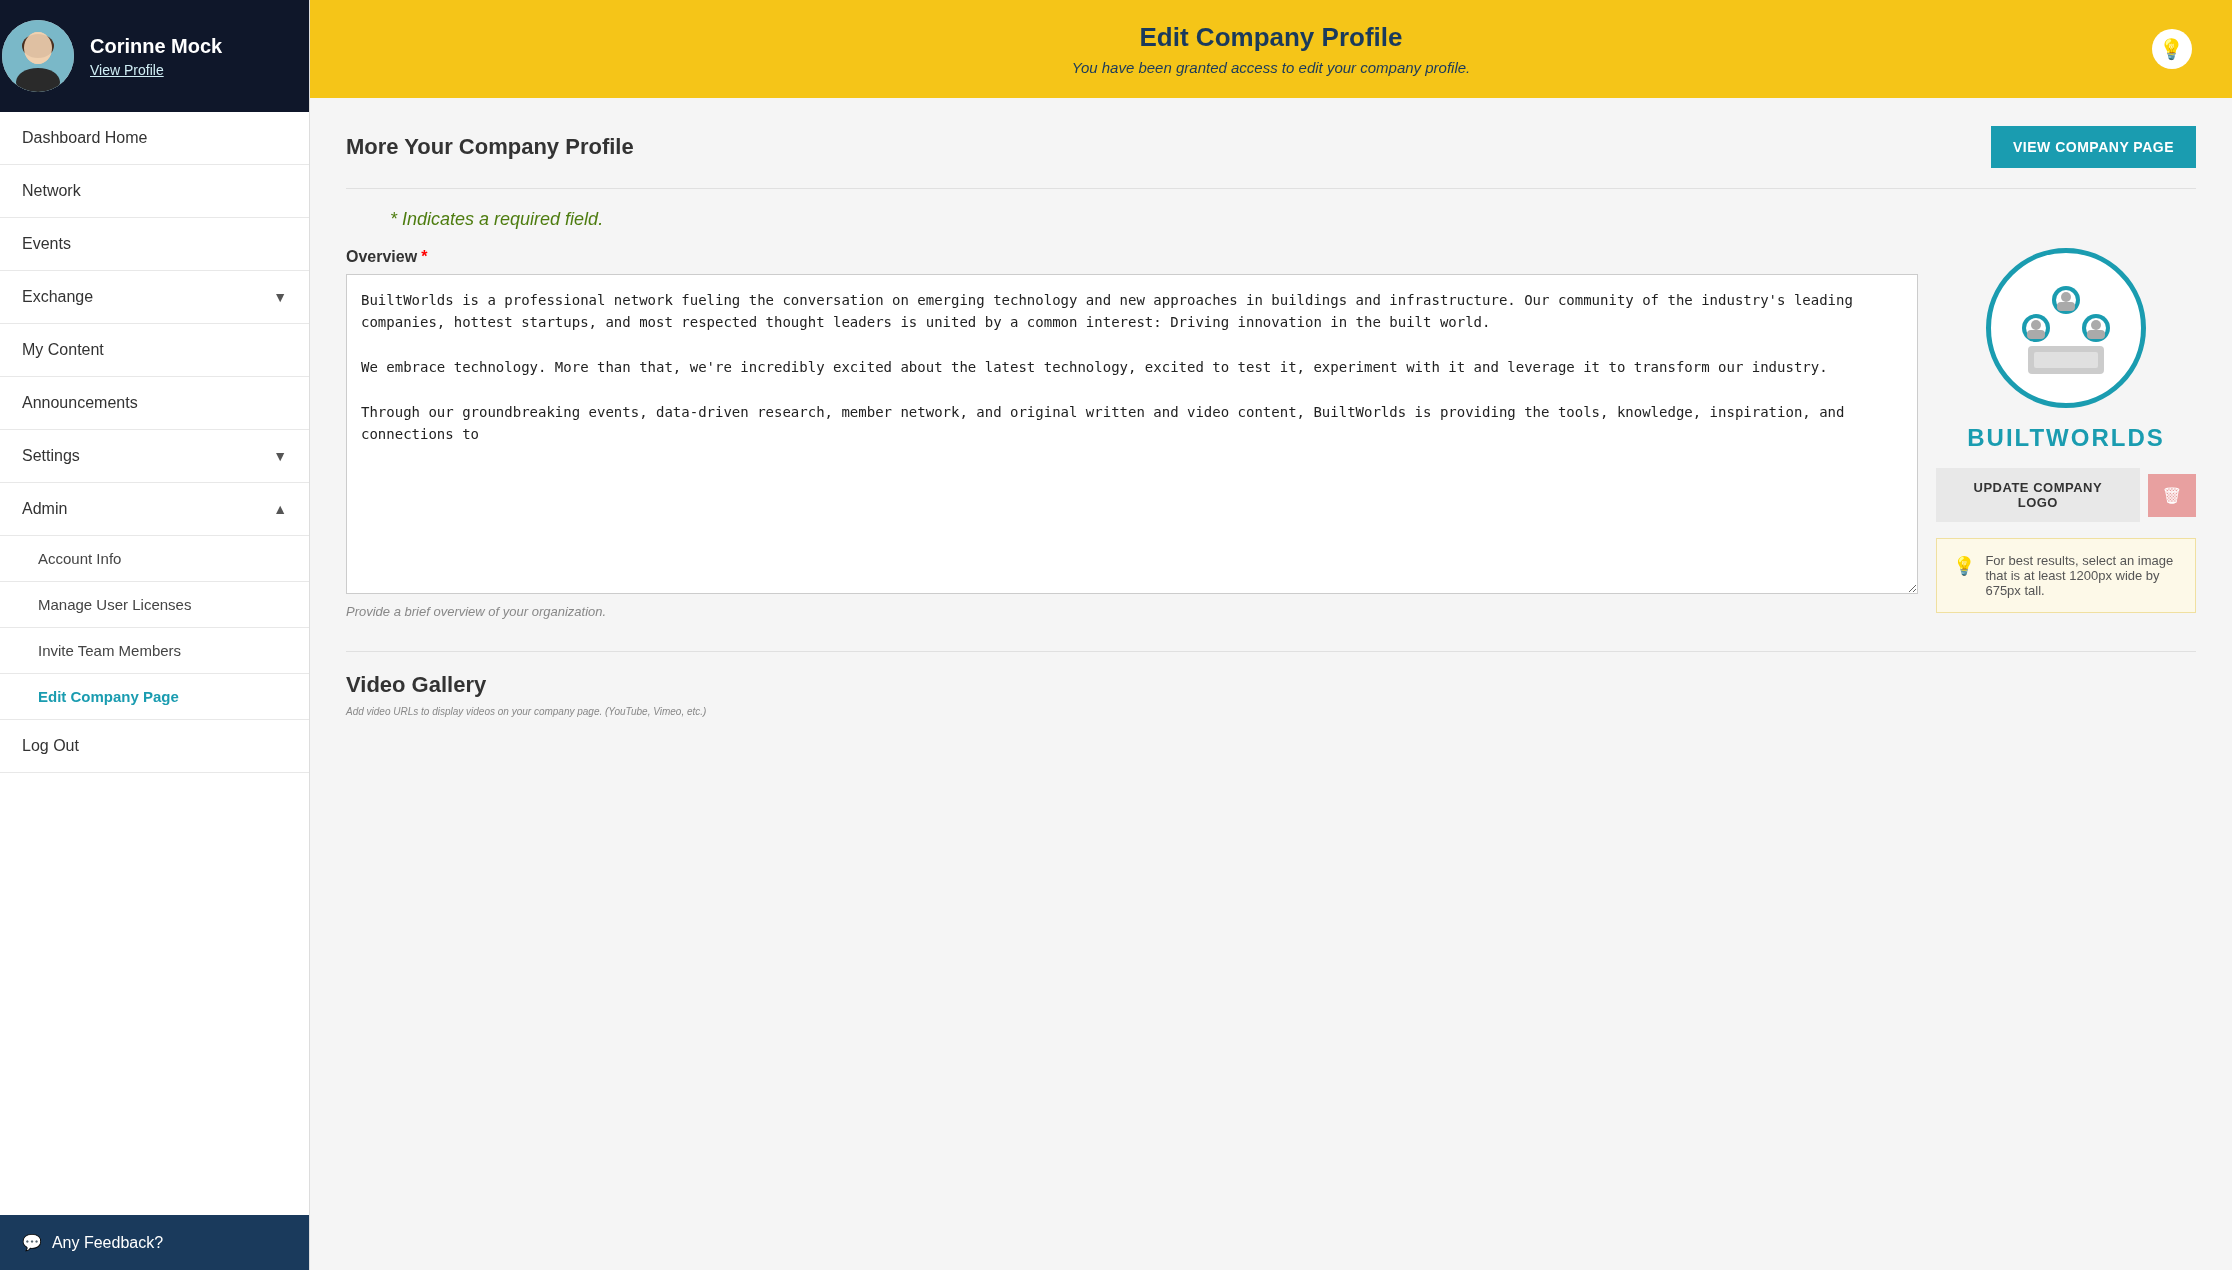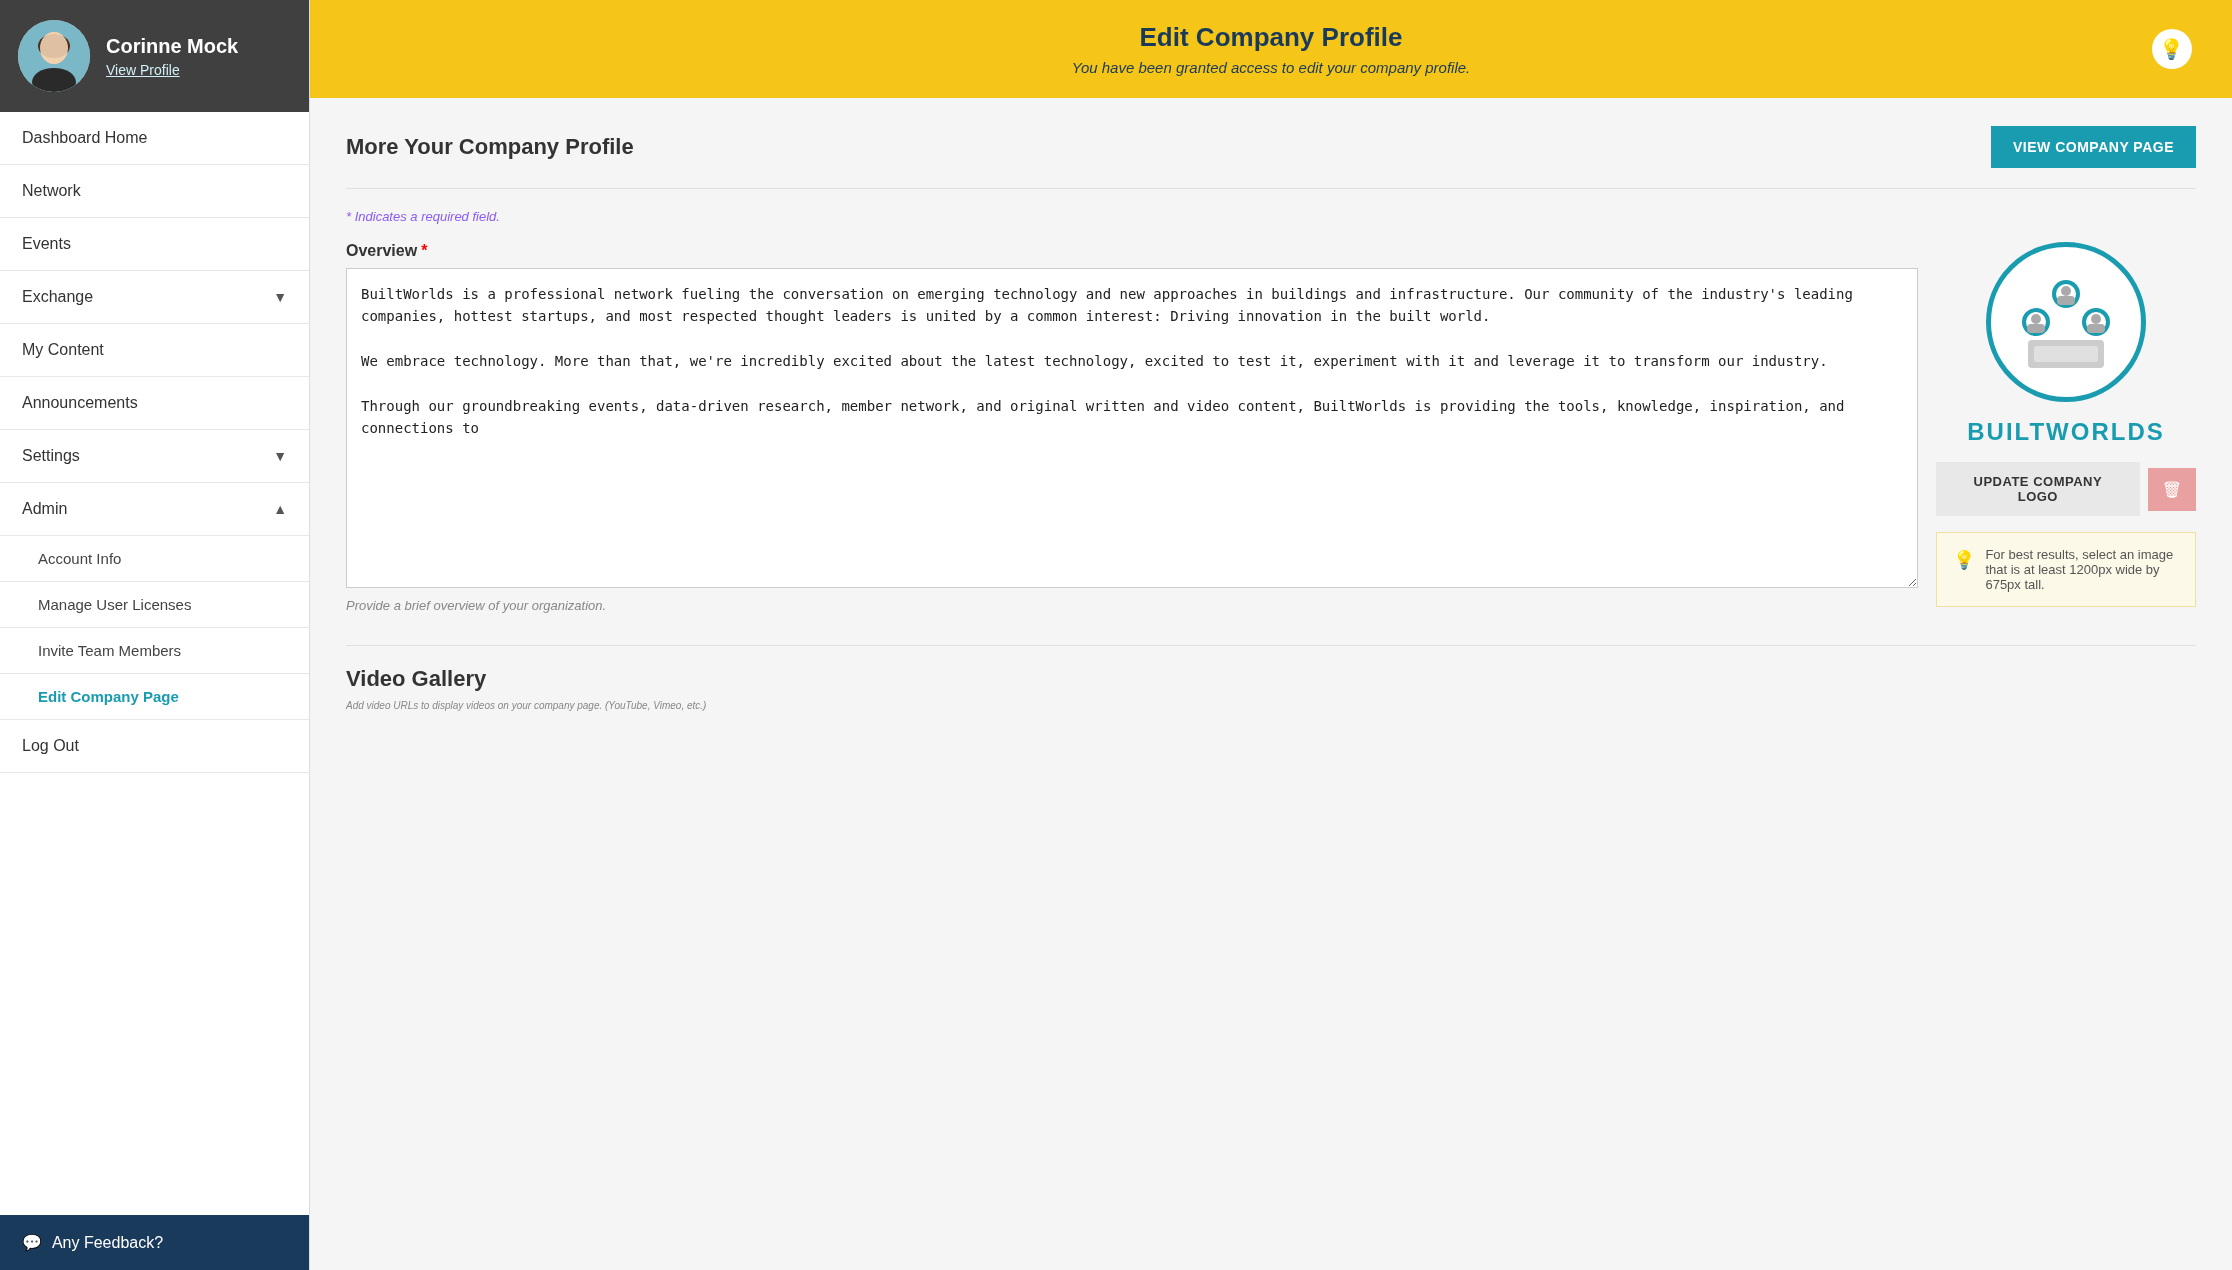--- a/index.html
+++ b/index.html
@@ -11,22 +11,22 @@
       min-width: 310px;
       background: #fff;
       display: flex;
       flex-direction: column;
       border-right: 1px solid #ddd;
       height: 100vh;
       overflow-y: auto;
     }
 
     #sidebar-profile {
-      background: #404040;
-      padding: 20px 18px;
+      background: #0f172a;
+      padding: 20px 2px;
       display: flex;
       align-items: center;
       gap: 16px;
     }
 
     #sidebar-avatar {
       width: 72px;
       height: 72px;
       border-radius: 50%;
       background: #ccc;
@@ -136,24 +136,25 @@
       color: #fff;
       border: none;
       padding: 13px 22px;
       font-size: 14px;
       font-weight: bold;
       cursor: pointer;
       letter-spacing: 0.5px;
     }
 
     .required-note {
-      font-size: 13px;
-      color: #8b5cf6;
+      font-size: 18px;
+      color: #4d7c0f;
       font-style: italic;
       margin-bottom: 18px;
+      margin-left: 44px;
     }
 
     
     .form-columns {
       display: flex;
       gap: 18px;
       align-items: flex-start;
     }
 
     .form-left { flex: 1; }

